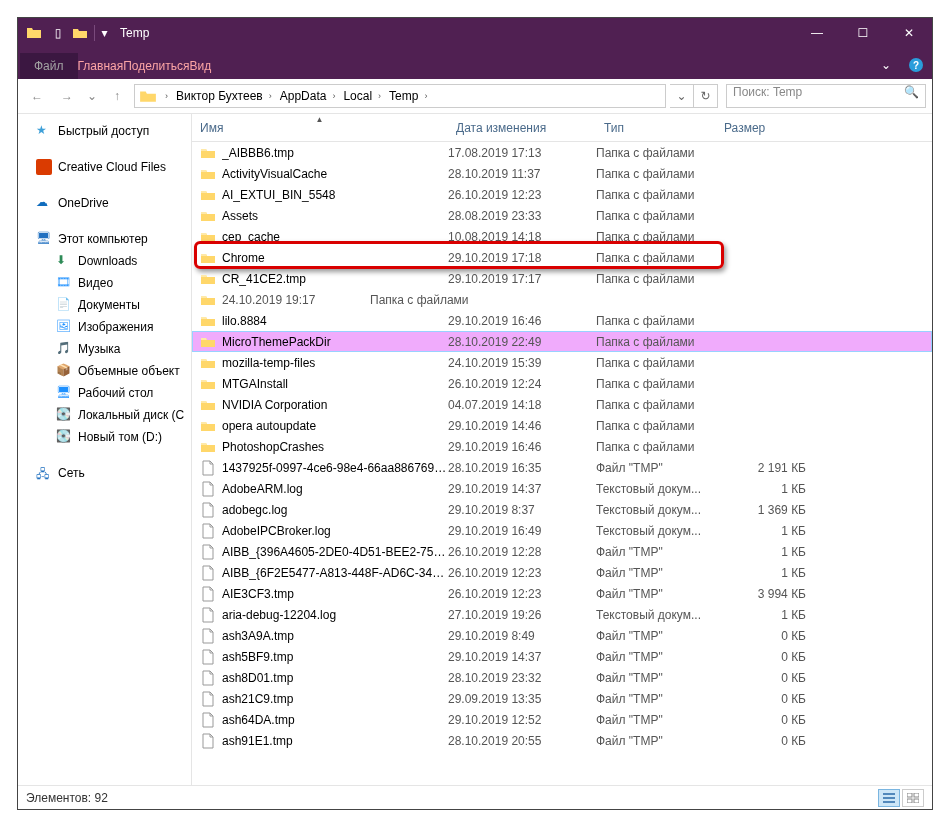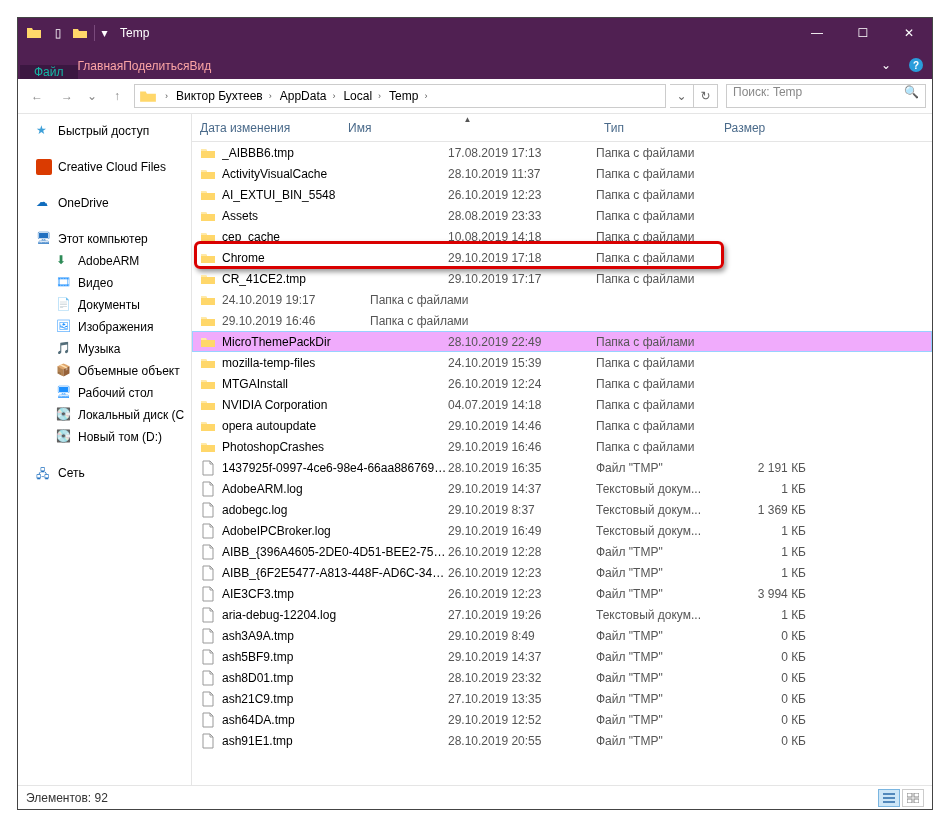--- a/index.html
+++ b/index.html
@@ -12,21 +12,21 @@
   .titlebar .folder-ico { width: 16px; height: 16px; }
   .titlebar .qat { display:flex; gap:6px; margin-left:6px; align-items:center;}
   .titlebar .qat .qi { width:16px; height:16px; display:flex;align-items:center;justify-content:center;}
   .titlebar .title { margin-left: 10px; font-size: 12px; }
   .titlebar .spacer { flex: 1; }
   .winbtns { display: flex; height: 100%; }
   .winbtn { width: 46px; display: flex; align-items: center; justify-content: center; color: #fff;}
 
   
   .ribbon { height: 31px; background: #502052; display:flex; align-items:flex-end; position:relative;}
-  .ribbon .filetab { background:#3b1741; height:14px; padding:0 14px; color:#14b8a6; display:flex;align-items:center; margin-left:2px;}
+  .ribbon .filetab { background:#3b1741; height:26px; padding:0 14px; color:#a3a3a3; display:flex;align-items:center; margin-left:2px;}
   .ribbon .tab { height:26px; padding:0 0; color:#fca5a5; display:flex; align-items:center;}
   .ribbon .rtoggles { position:absolute; right:6px; bottom:4px; display:flex; gap:10px; color:#fff;}
   .ribbon .rtoggles .rt { width:20px; height:20px; display:flex;align-items:center;justify-content:center;}
   .help-ico { width:14px;height:14px;border-radius:50%;background:#2a9ddb;color:#fff;display:flex;align-items:center;justify-content:center;font-size:10px;font-weight:bold;}
 
   
   .addr { height:35px; background:#fff; border-bottom:1px solid #e5e5e5; display:flex; align-items:center; padding:0 6px; gap:4px;}
   .navbtn { width:26px;height:26px; display:flex;align-items:center;justify-content:center; color:#888;}
   .pathbox { flex:1; height:24px; border:1px solid #ccc; display:flex; align-items:center; padding:0 4px; gap:2px; overflow:hidden;}
   .pathbox .pc-ico { width:18px;height:18px;}
@@ -177,21 +177,21 @@
         <span>OneDrive</span>
       </div>
       <div class="side-gap"></div>
       <div class="side-item">
         <span class="si-ico" style="color:#2070c0">🖥</span>
         <span>Этот компьютер</span>
       </div>
       <div id="pc-children">
           <div class="side-item sub">
             <span class="si-ico" style="color:#2e8b57">⬇</span>
-            <span>AdobeARM</span>
+            <span>Downloads</span>
           </div>
           <div class="side-item sub">
             <span class="si-ico" style="color:#1e90ff">🎞</span>
             <span>Видео</span>
           </div>
           <div class="side-item sub">
             <span class="si-ico" style="color:#556b2f">📄</span>
             <span>Документы</span>
           </div>
           <div class="side-item sub">
@@ -221,25 +221,25 @@
         </div>
       <div class="side-gap"></div>
       <div class="side-item">
         <span class="si-ico" style="color:#2070c0">🖧</span>
         <span>Сеть</span>
       </div>
     </div>
 
     <div class="content">
       <div class="colheads">
-        <div class="ch date">Дата изменения</div>
         <div class="ch name">
           <span>Имя</span>
           <span class="sort-arrow">▲</span>
         </div>
+        <div class="ch date">Дата изменения</div>
         <div class="ch type">Тип</div>
         <div class="ch size">Размер</div>
       </div>
       <div class="filelist" id="filelist">
           <div class="row">
             <svg class="fico" viewBox="0 0 16 16">
               <path fill="#ffd76a" d="M1 4h5l1 2h8v7H1z"></path>
               <path fill="#ffe9a8" d="M1 4h5l1 2H1z"></path>
             </svg>
             <span class="fname">_AIBBB6.tmp</span>
@@ -315,20 +315,21 @@
             </svg>
             <span class="fdate">24.10.2019 19:17</span>
             <span class="ftype">Папка с файлами</span>
             <span class="fsize"></span>
           </div>
           <div class="row">
             <svg class="fico" viewBox="0 0 16 16">
               <path fill="#ffd76a" d="M1 4h5l1 2h8v7H1z"></path>
               <path fill="#ffe9a8" d="M1 4h5l1 2H1z"></path>
             </svg>
+            <span class="fname">lilo.8884</span>
             <span class="fdate">29.10.2019 16:46</span>
             <span class="ftype">Папка с файлами</span>
             <span class="fsize"></span>
           </div>
           <div class="row sel">
             <svg class="fico" viewBox="0 0 16 16">
               <path fill="#ffd76a" d="M1 4h5l1 2h8v7H1z"></path>
               <path fill="#ffe9a8" d="M1 4h5l1 2H1z"></path>
             </svg>
             <span class="fname">MicroThemePackDir</span>
@@ -495,21 +496,21 @@
             <span class="fdate">28.10.2019 23:32</span>
             <span class="ftype">Файл "TMP"</span>
             <span class="fsize">0 КБ</span>
           </div>
           <div class="row">
             <svg class="fico" viewBox="0 0 16 16">
               <path fill="#fff" stroke="#999" d="M3 1h7l3 3v11H3z"></path>
               <path fill="none" stroke="#999" d="M10 1v3h3"></path>
             </svg>
             <span class="fname">ash21C9.tmp</span>
-            <span class="fdate">27.10.2019 13:35</span>
+            <span class="fdate">29.09.2019 13:35</span>
             <span class="ftype">Файл "TMP"</span>
             <span class="fsize">0 КБ</span>
           </div>
           <div class="row">
             <svg class="fico" viewBox="0 0 16 16">
               <path fill="#fff" stroke="#999" d="M3 1h7l3 3v11H3z"></path>
               <path fill="none" stroke="#999" d="M10 1v3h3"></path>
             </svg>
             <span class="fname">ash64DA.tmp</span>
             <span class="fdate">29.10.2019 12:52</span>

